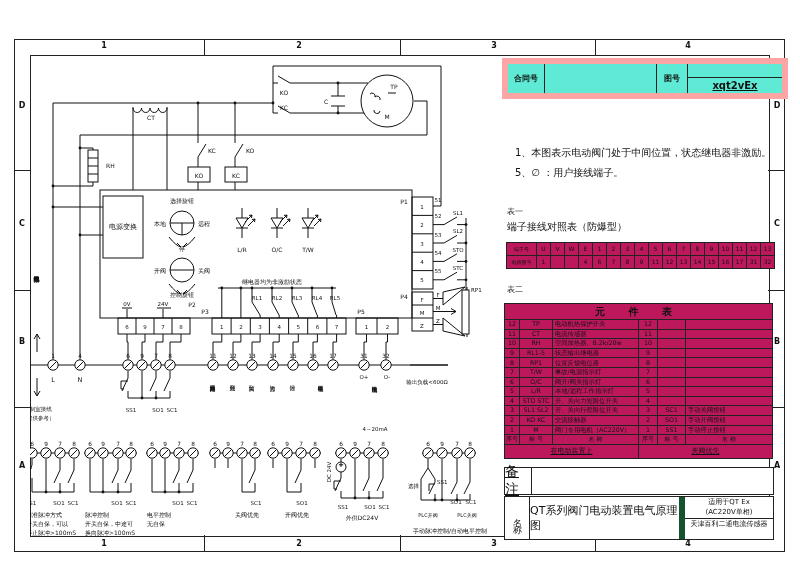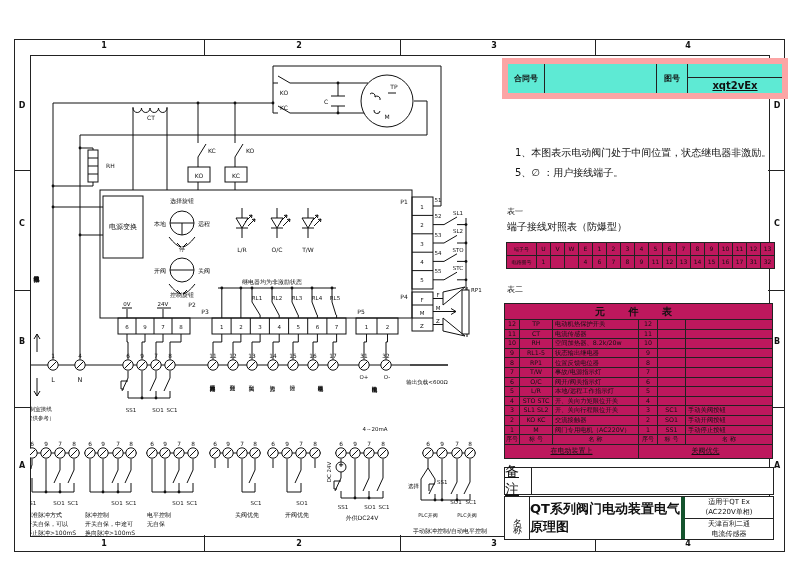--- a/index.html
+++ b/index.html
@@ -30,24 +30,24 @@
   .t2 td{border:1px solid #222;font-size:6.3px;text-align:center;padding:0;height:8.6px;line-height:1;overflow:hidden;white-space:nowrap;}
   .t2 .ttl td{font-size:10px;font-weight:bold;letter-spacing:10px;height:15px;}
   .t2 .foot td{font-size:6px;}
   .t2 .zone td{font-size:7px;height:13px;text-decoration:underline;}
   .t2 td.nm{text-align:left;padding-left:2px;}
   .remark{left:504px;top:467px;width:268px;height:26px;border:1px solid #222;display:flex;background:#fff;}
   .remark .rm1{width:26px;border-right:1px solid #222;display:flex;align-items:center;justify-content:center;font-size:14px;text-decoration:underline;}
   .remark .rm2{flex:1;display:flex;align-items:center;justify-content:center;font-size:9px;font-weight:bold;}
   .nameblock{left:504px;top:496px;width:268px;height:42px;border:1.5px solid #222;display:flex;background:#fff;}
   .nameblock .nb1{width:24px;border-right:1px solid #222;display:flex;align-items:center;justify-content:center;writing-mode:vertical-rl;text-orientation:upright;font-size:9px;letter-spacing:7px;}
-  .nameblock .nb2{flex:1;border-right:4px solid #14532d;display:flex;align-items:center;justify-content:center;font-size:13px;font-weight:bold;}
+  .nameblock .nb2{flex:1;border-right:6px solid #14532d;display:flex;align-items:center;justify-content:center;font-size:11px;font-weight:normal;}
   .nameblock .nb3{width:88px;display:flex;flex-direction:column;font-size:7px;text-align:center;}
   .nameblock .nb3 .r1{flex:1;border-bottom:1px solid #222;display:flex;flex-direction:column;justify-content:center;}
-  .nameblock .nb3 .r2{flex:1;display:flex;flex-direction:column;justify-content:center;}
+  .nameblock .nb3 .r2{flex:1;display:flex;flex-direction:row;justify-content:center;}
   
   svg{position:absolute;left:30px;top:55px;}
   svg .w{stroke:#111;fill:none;stroke-width:1;}
   svg text{fill:#111;stroke:none;font-size:6px;}
   svg .t55{font-size:5.5px;}
   svg .t5{font-size:5px;}
   svg .t65{font-size:6.5px;}
   svg .t7{font-size:7px;}
   svg .vert{writing-mode:vertical-rl;text-orientation:upright;}
   svg .tc{fill:#fff;stroke:#111;stroke-width:1;}

